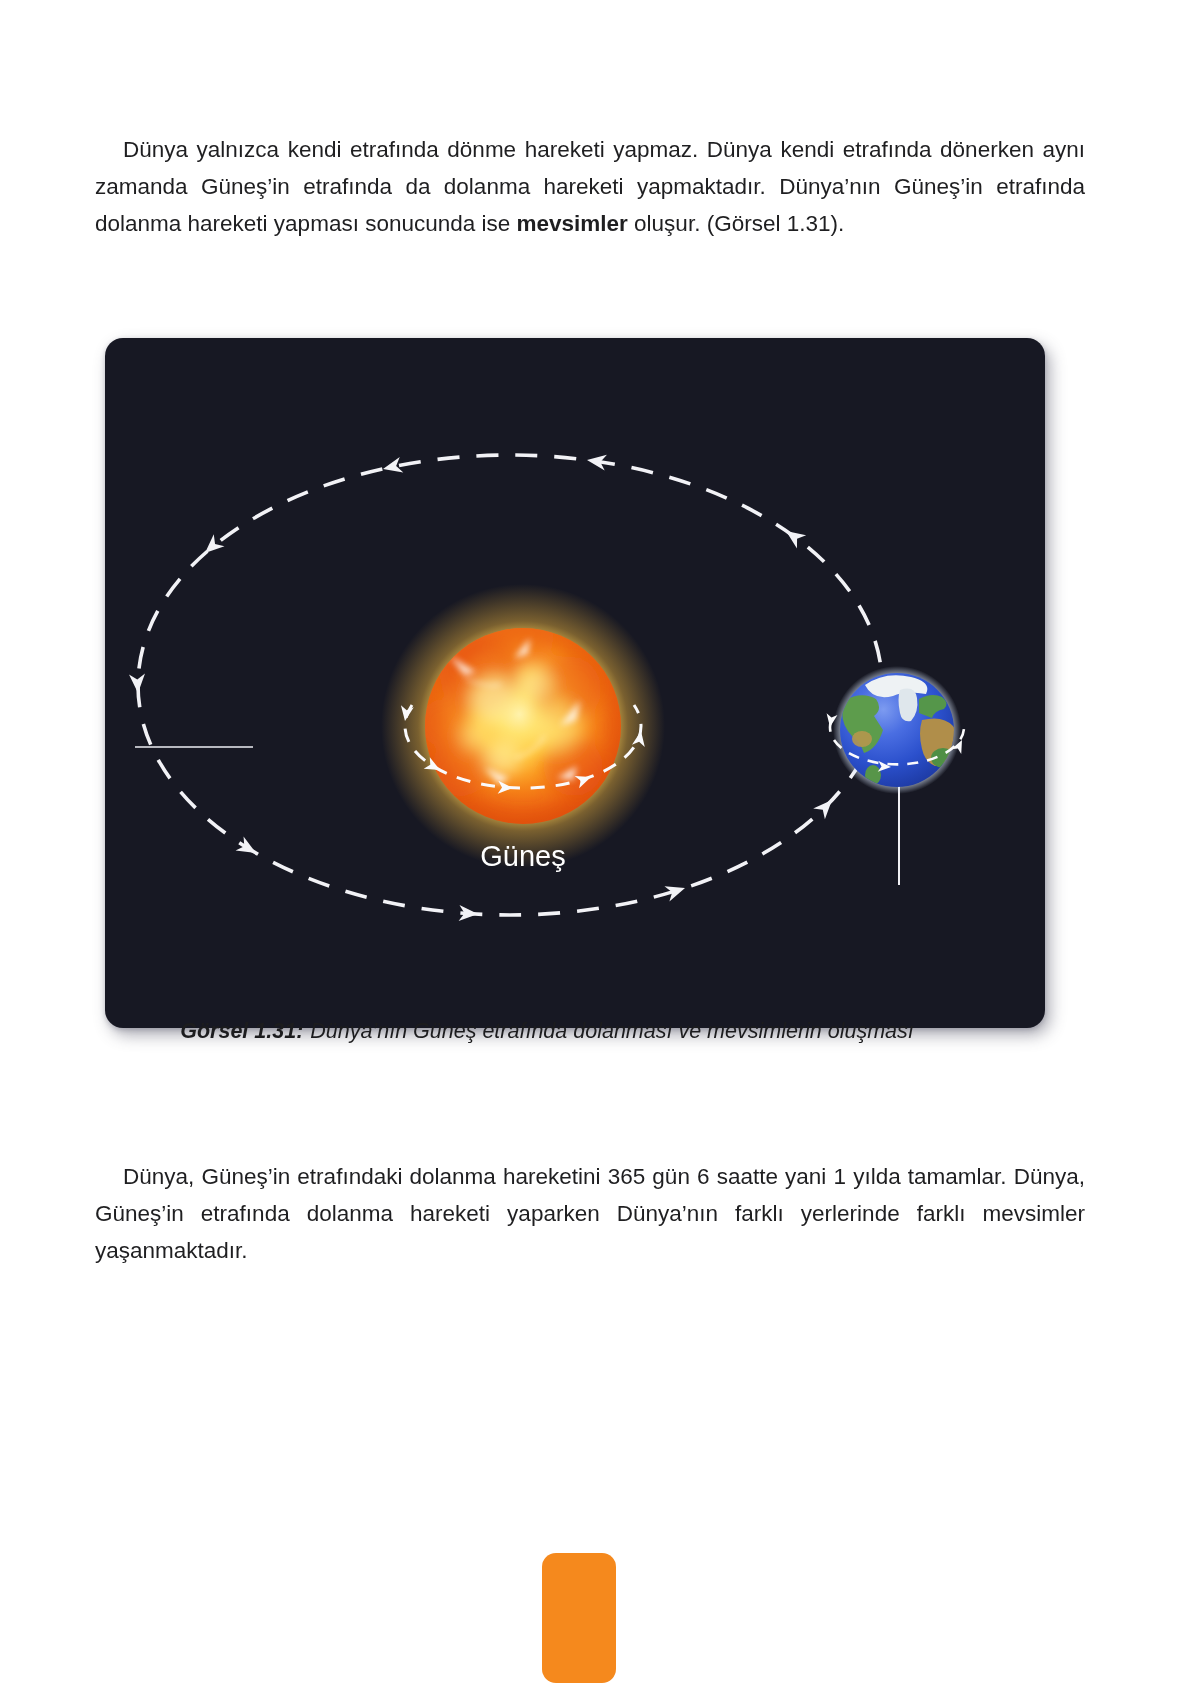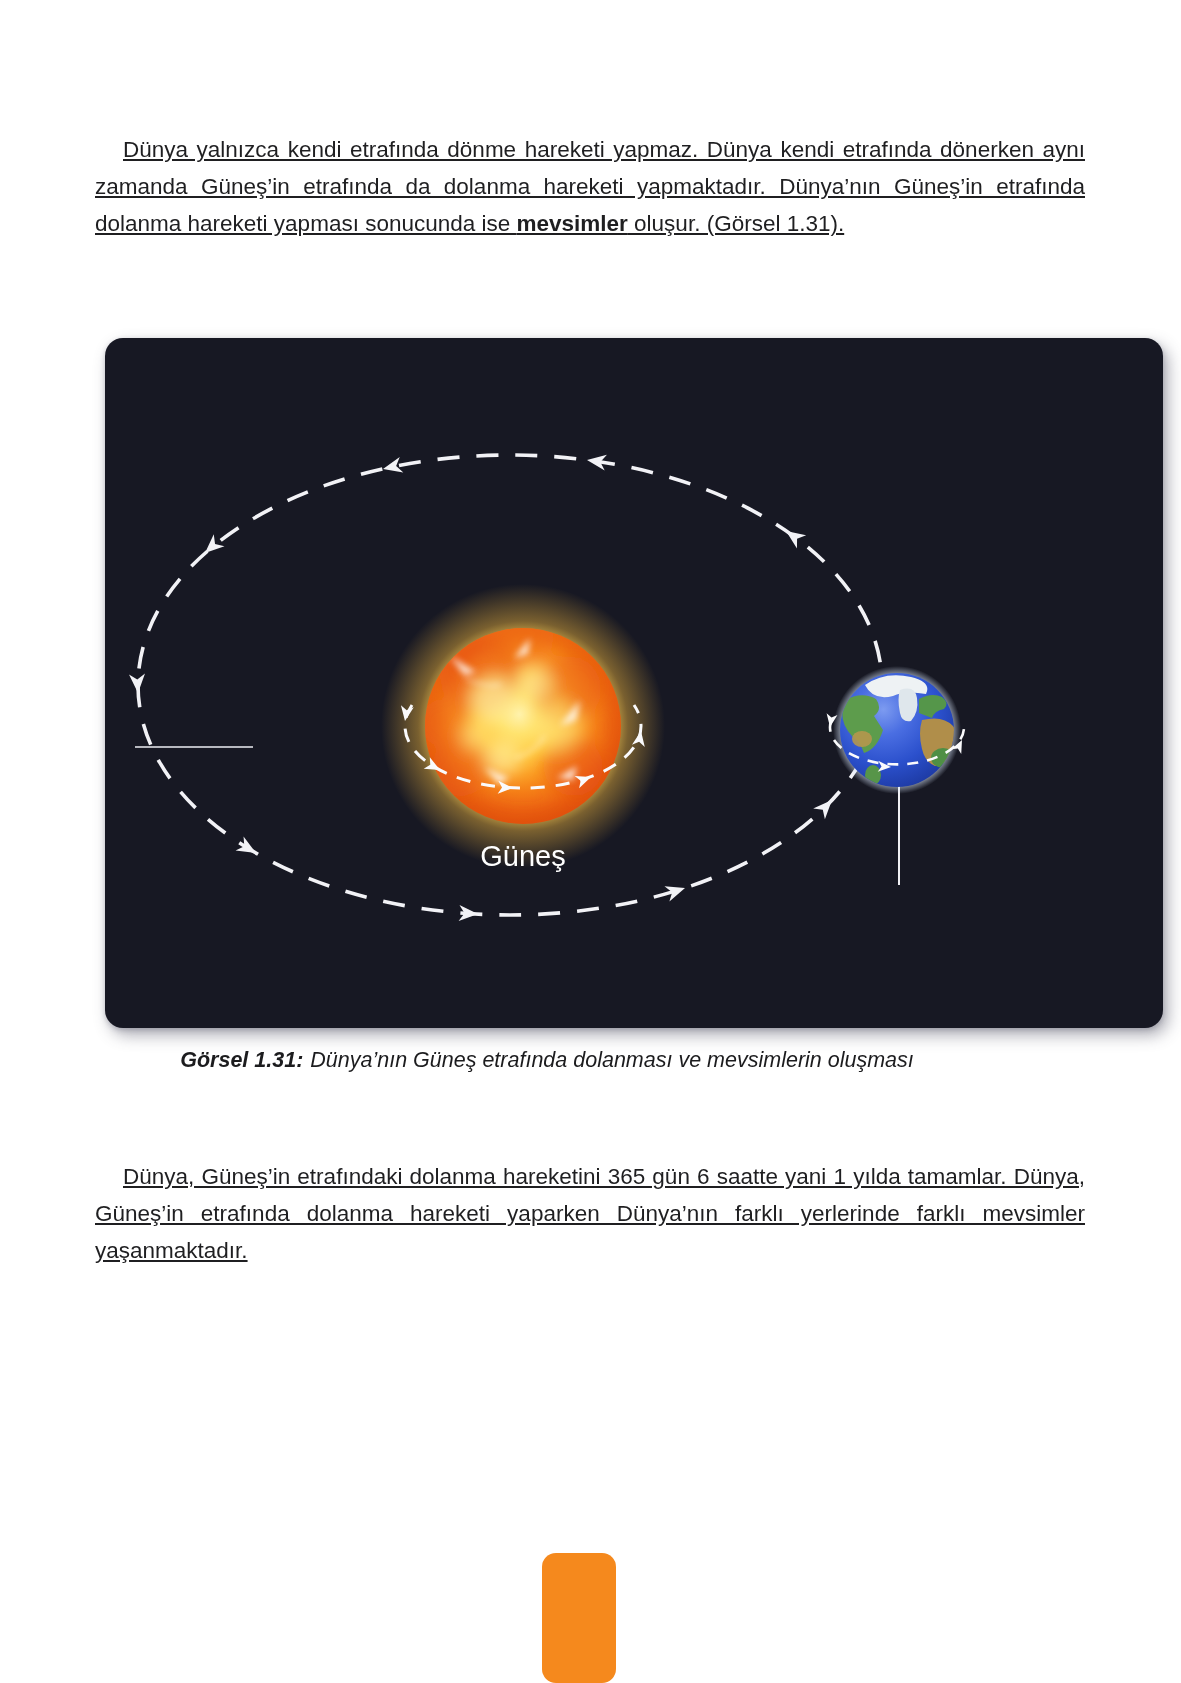--- a/index.html
+++ b/index.html
@@ -6,33 +6,32 @@
   body{
     width:1181px;height:1683px;position:relative;overflow:hidden;
     background:#ffffff;
     font-family:"Liberation Sans", sans-serif;
     color:#1f1f21;
   }
   .para{
     position:absolute;left:95px;width:990px;margin:0;
     font-size:22.5px;line-height:37px;text-align:justify;
     color:#1f1f21;
-    text-decoration:underline;
   }
   #p1{top:131px;}
   #p1 .lead, #p2 .lead{display:inline;}
   .para-indent{text-indent:28px;}
   b,strong{font-weight:bold;}
   .figure-panel{
-    position:absolute;left:105px;top:338px;width:1058px;height:690px;margin:0;
+    position:absolute;left:105px;top:338px;width:940px;height:690px;margin:0;
     background:#171823;border-radius:18px;
     box-shadow:5px 7px 16px rgba(70,70,92,.45), 0 2px 5px rgba(70,70,92,.25);
   }
   .caption{
-    position:absolute;left:0;top:1048px;width:1094px;margin:0;
+    position:absolute;left:0;top:1019px;width:1094px;margin:0;
     text-align:center;font-size:21.5px;font-style:italic;color:#1c1c1e;
   }
   .caption .cap-label{font-weight:bold;margin-right:7px;}
   #p2{top:1138px;margin-top:20px;}
   .page-tab{
     position:absolute;left:542px;top:1553px;width:74px;height:130px;
     background:#f5891d;border-radius:14px;
   }
 </style>
 </head>

